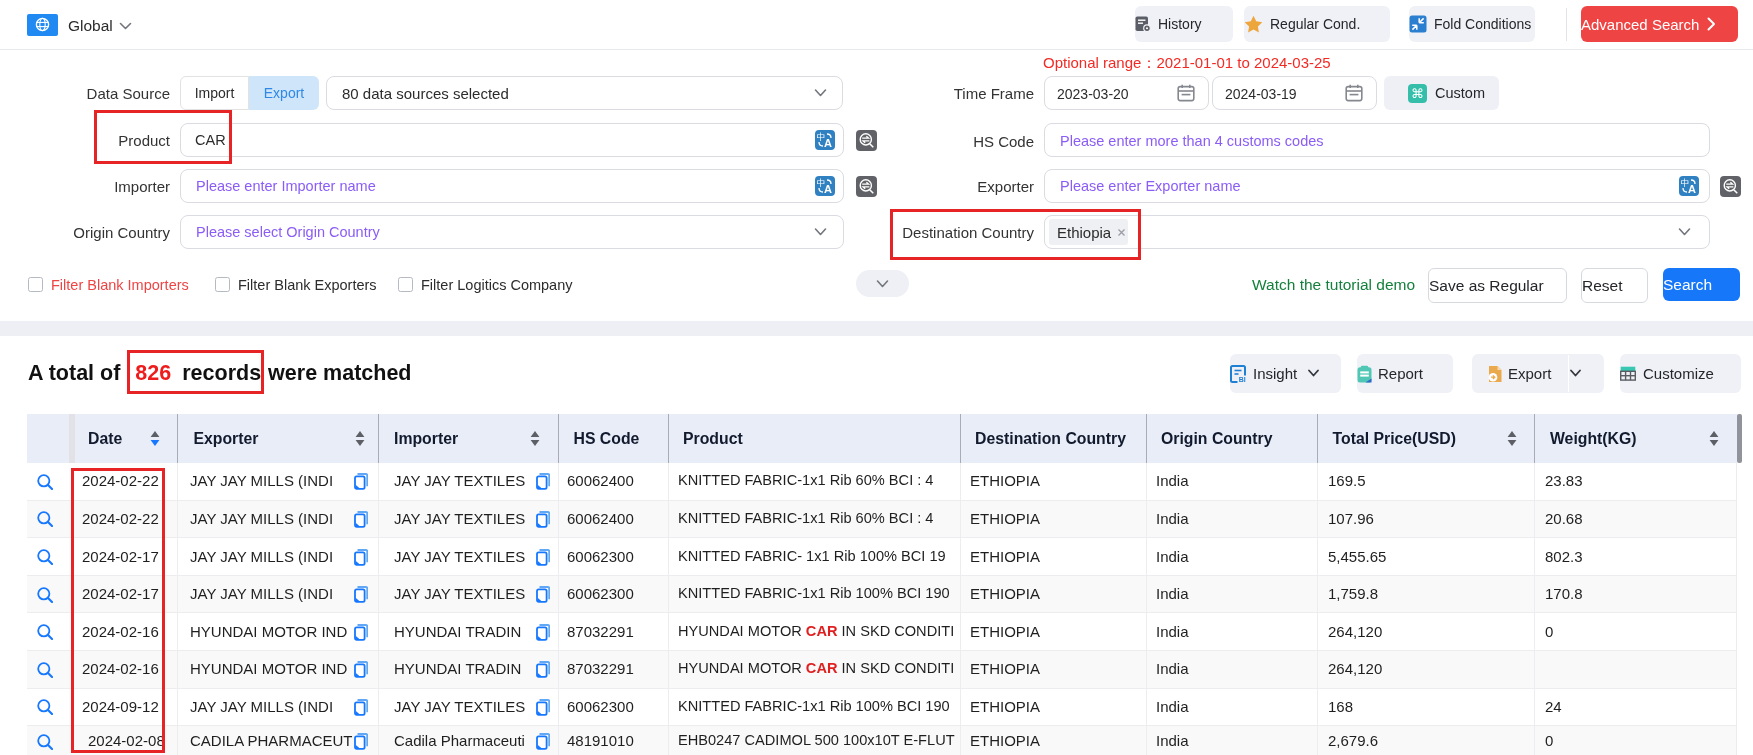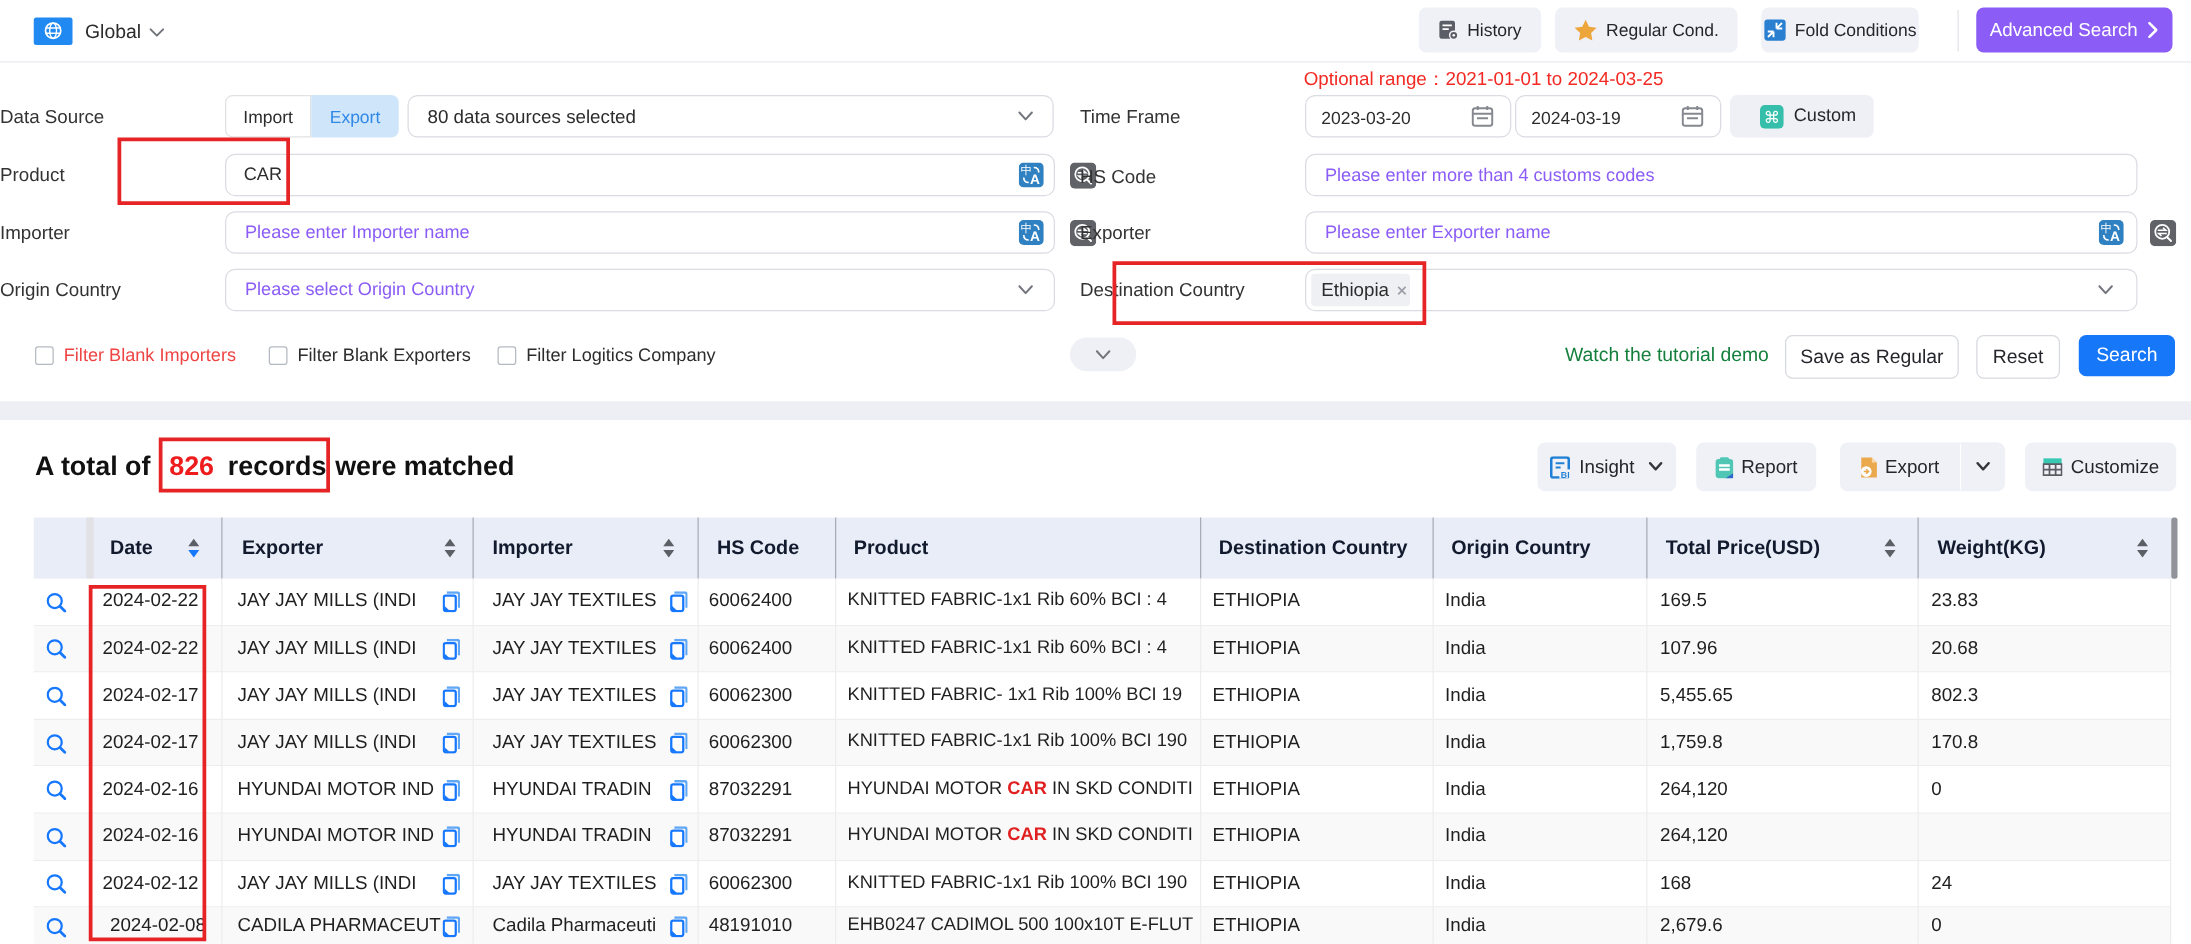--- a/index.html
+++ b/index.html
@@ -1,22 +1,22 @@
 <!DOCTYPE html>
 <html><head>
 <meta charset="utf-8">
 <style>
   html,body { margin:0; padding:0; }
   body { width:1753px; height:755px; position:relative; overflow:hidden;
          font-family:"Liberation Sans",sans-serif; background:#fff; color:#222; }
   .abs { position:absolute; }
-  .lbl { position:absolute; font-size:15px; color:#333; width:170px; }
+  .lbl { position:absolute; font-size:15px; color:#333; text-align:right; width:170px; }
   .inp { position:absolute; height:34px; border:1px solid #dadce2; border-radius:8px; background:#fff; }
   .ph  { position:absolute; font-size:14.5px; color:#8b5cf6; }
-  .btn { position:absolute; display:flex; align-items:center; justify-content:center;
+  .btn { position:absolute; display:flex; align-items:center; justify-content:flex-start;
          border-radius:6px; font-size:16px; color:#25262b; white-space:nowrap; }
   .gbtn{ background:#eff1f7; }
   .ct  { font-size:15px; color:#1f1f1f; white-space:nowrap; }
   .red { color:#e02020; }
   .hcell { position:absolute; font-size:15.8px; font-weight:bold; color:#121a2e; white-space:nowrap; }
   .redbox { position:absolute; border:3px solid #e62426; }
   .chev { stroke:#73767d; stroke-width:1.6; fill:none; stroke-linecap:round; stroke-linejoin:round; }
 </style>
 </head>
 <body>
@@ -46,21 +46,21 @@
   <svg width="19" height="18" viewBox="0 0 19 18" style="margin-right:7px">
     <path d="M9.5 0.8 L12.2 6.3 L18.3 7.2 L13.9 11.4 L14.9 17.4 L9.5 14.5 L4.1 17.4 L5.1 11.4 L0.7 7.2 L6.8 6.3 Z" fill="#eda63c"></path>
   </svg>Regular Cond.</div>
 <div class="btn gbtn" style="left:1409px;top:6px;width:126px;height:36px;font-size:14px">
   <svg width="18" height="18" viewBox="0 0 18 18" style="margin-right:7px">
     <rect x="0.5" y="0.5" width="17" height="17" rx="2.5" fill="#2a7fd0"></rect>
     <path d="M10.2 7.8 h4.6 M10.2 7.8 v-4.6 M10.2 7.8 L14.6 3.4" stroke="#fff" stroke-width="1.5" fill="none"></path>
     <path d="M7.8 10.2 h-4.6 M7.8 10.2 v4.6 M7.8 10.2 L3.4 14.6" stroke="#fff" stroke-width="1.5" fill="none"></path>
   </svg>Fold Conditions</div>
 <div class="abs" style="left:1566px;top:8px;width:1px;height:33px;background:#e2e3e8"></div>
-<div class="btn" style="left:1581px;top:6px;width:157px;height:36px;background:#8b5cf6;color:#fff;font-size:15px">Advanced Search
+<div class="btn" style="left:1581px;top:6px;width:157px;height:36px;background:#ef4444;color:#fff;font-size:15px">Advanced Search
   <svg width="9" height="14" viewBox="0 0 9 14" style="margin-left:8px">
       <path d="M1.5 1.5 L7 7 L1.5 12.5" stroke="#fff" stroke-width="2" fill="none" stroke-linecap="round" stroke-linejoin="round"></path>
     </svg>
 </div>
 
 <div class="lbl" style="left:0;top:85px">Data Source</div>
 <div class="abs" style="left:180px;top:76px;width:69px;height:34px;background:#fff;border:1px solid #e2e2e2;border-radius:6px 0 0 6px;box-sizing:border-box;display:flex;align-items:center;justify-content:center;font-size:14px;color:#2c2c2c">Import</div>
 <div class="abs" style="left:249px;top:76px;width:70px;height:34px;background:#cfe6fa;border-radius:0 6px 6px 0;box-sizing:border-box;display:flex;align-items:center;justify-content:center;font-size:14px;color:#2f88e8">Export</div>
 <div class="inp" style="left:326px;top:76px;width:517px;box-sizing:border-box"></div>
 <div class="abs" style="left:342px;top:85px;font-size:15px;color:#2c2c2c">80 data sources selected</div>
@@ -421,21 +421,21 @@
 <div class="abs ct" style="left:567px;top:660.3px">87032291</div>
 <div class="abs ct" style="left:678px;font-size:14.6px;top:660.3px">HYUNDAI MOTOR <b class="red">CAR</b> IN SKD CONDITI</div>
 <div class="abs ct" style="left:970px;top:660.3px">ETHIOPIA</div>
 <div class="abs ct" style="left:1156px;top:660.3px">India</div>
 <div class="abs ct" style="left:1328px;top:660.3px">264,120</div>
 <div class="abs" style="left:27px;top:688.6px;width:1710px;height:36.6px;background:#fff;border-bottom:1px solid #ededf0"></div>
 <svg class="abs" style="left:37px;top:699.4px" width="16" height="16" viewBox="0 0 16 16">
     <circle cx="6.8" cy="6.8" r="5.6" fill="none" stroke="#1677ff" stroke-width="1.8"></circle>
     <line x1="11" y1="11" x2="15" y2="15" stroke="#1677ff" stroke-width="2.2" stroke-linecap="round"></line>
   </svg>
-<div class="abs ct" style="left:82px;top:697.9px">2024-02-12</div>
+<div class="abs ct" style="left:82px;top:697.9px">2024-09-12</div>
 <div class="abs ct" style="left:190px;top:697.9px">JAY JAY MILLS (INDI</div>
 <svg class="abs" style="left:354px;top:698.9px" width="14" height="17" viewBox="0 0 14 17">
     <path d="M3.5 1 h8.2 a1.6 1.6 0 0 1 1.6 1.6 v10.6" fill="none" stroke="#60a8f5" stroke-width="2"></path>
     <rect x="1" y="3.4" width="9.6" height="12.4" rx="1.6" fill="#fff" stroke="#1677ff" stroke-width="1.8"></rect>
     <path d="M1.6 11.8 L5.6 15.3 L1.6 15.3 Z" fill="#1677ff"></path>
   </svg>
 <div class="abs ct" style="left:394px;top:697.9px">JAY JAY TEXTILES</div>
 <svg class="abs" style="left:536px;top:698.9px" width="14" height="17" viewBox="0 0 14 17">
     <path d="M3.5 1 h8.2 a1.6 1.6 0 0 1 1.6 1.6 v10.6" fill="none" stroke="#60a8f5" stroke-width="2"></path>
     <rect x="1" y="3.4" width="9.6" height="12.4" rx="1.6" fill="#fff" stroke="#1677ff" stroke-width="1.8"></rect>

